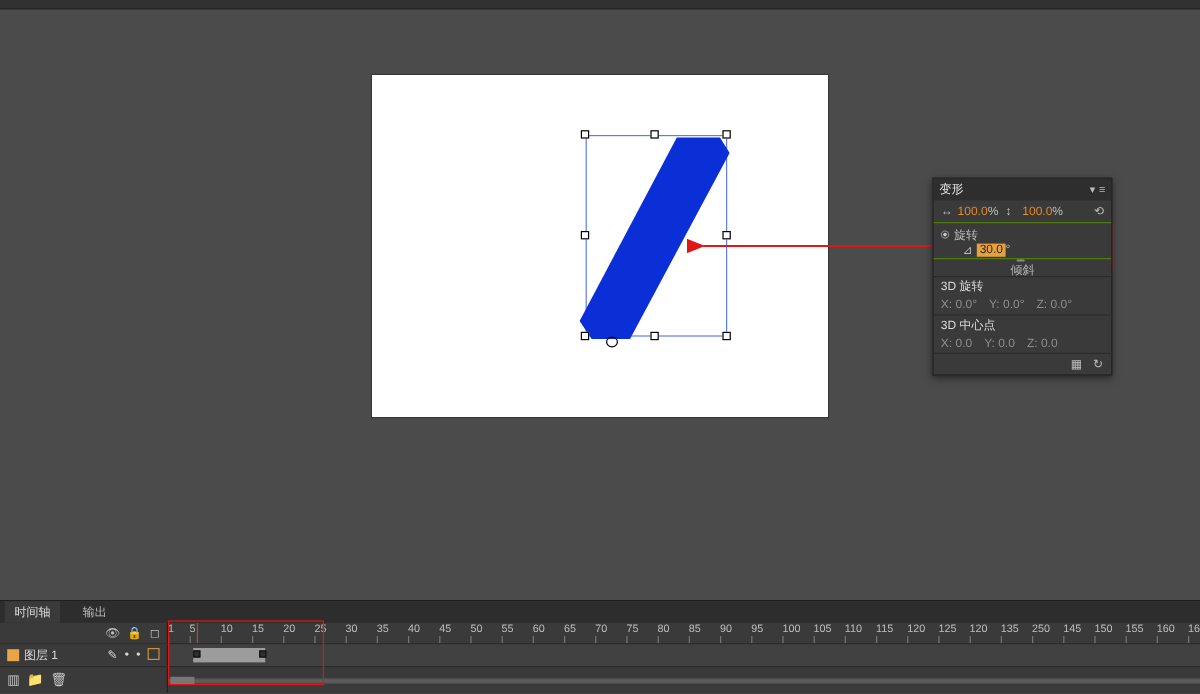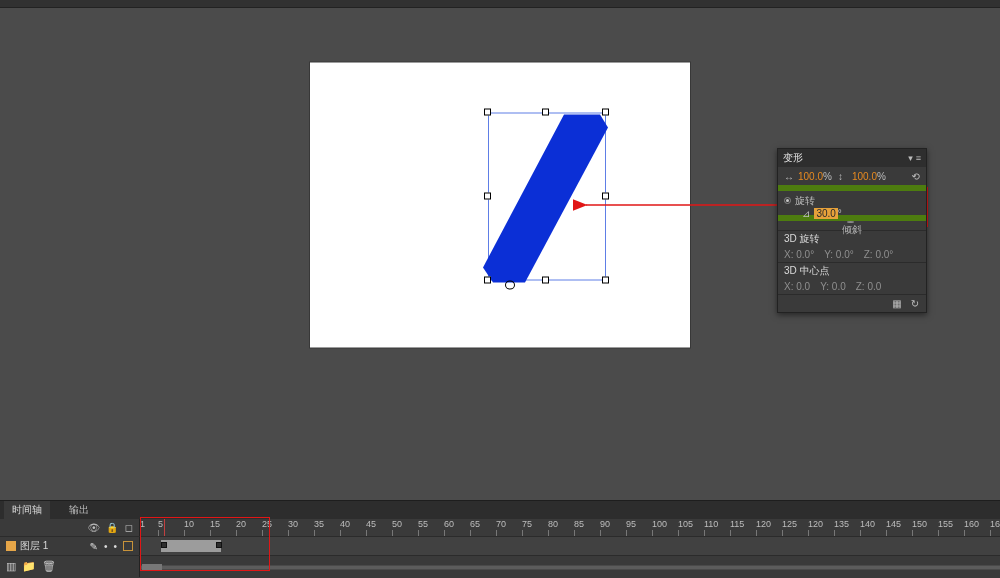--- a/index.html
+++ b/index.html
@@ -96,21 +96,21 @@
     font-size: 10px;
     color: #e6e6e6;
   }
   .panel-tabs .right-icons { display: flex; gap: 3px; }
   .panel-tabs .right-icons span { font-size: 9px; color: #bdbdbd; cursor: pointer; }
   .panel-row {
     display: flex;
     align-items: center;
     height: 18px;
     padding: 0 6px;
-    border-top: 6px solid #4d7c0f;
+    border-top: 1px solid #4d7c0f;
   }
   .panel-row.first { border-top: none; }
   .panel-row .lbl { width: 14px; }
   .orange { color: #e88a1f; }
   .hot {
     background: #e6a13a;
     color: #2a2a2a;
     padding: 0 2px;
   }
   .section-title {
@@ -420,21 +420,21 @@
           <div class="lbl">90</div>
           <div class="lbl">95</div>
           <div class="lbl">100</div>
           <div class="lbl">105</div>
           <div class="lbl">110</div>
           <div class="lbl">115</div>
           <div class="lbl">120</div>
           <div class="lbl">125</div>
           <div class="lbl">120</div>
           <div class="lbl">135</div>
-          <div class="lbl">140</div>
+          <div class="lbl">250</div>
           <div class="lbl">145</div>
           <div class="lbl">150</div>
           <div class="lbl">155</div>
           <div class="lbl">160</div>
           <div class="lbl">165</div>
         </div>
       <div class="playhead" style="left:24px;"></div>
     </div>
   </div>
 

